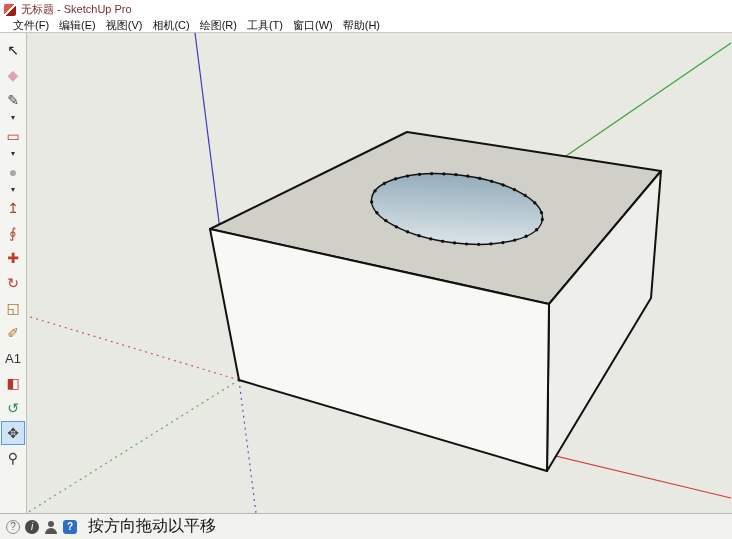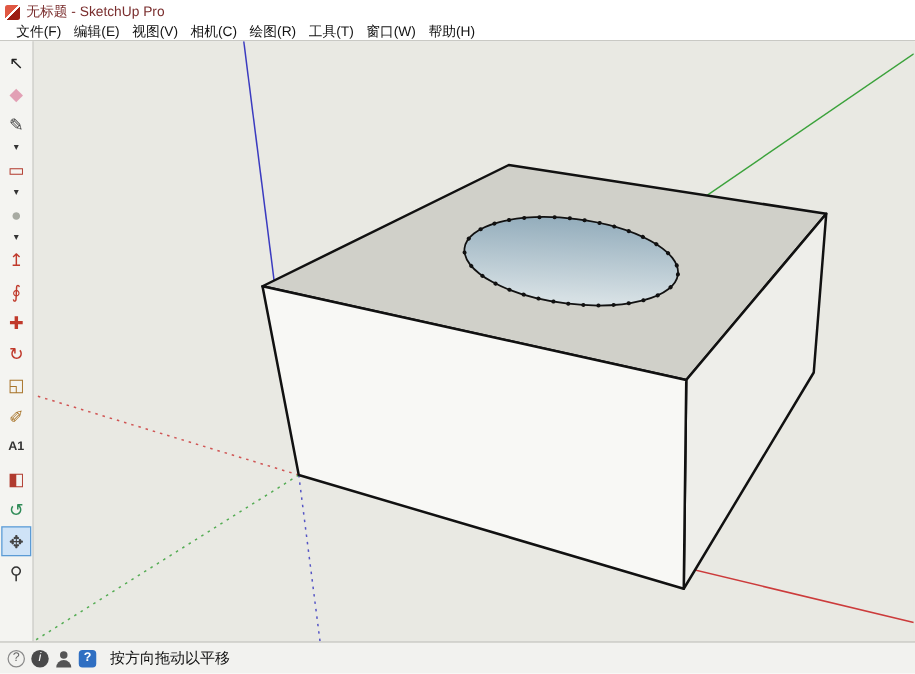--- a/index.html
+++ b/index.html
@@ -19,39 +19,39 @@
   .menu-item { font-size: 11px; padding: 0 5px; color: #111; white-space: nowrap; cursor: default; }
 
   
   .main { display: flex; height: 480px; }
   .toolbar { width: 27px; border-right: 1px solid #c0c0ba; background: #f4f4f1;
     display: flex; flex-direction: column; align-items: center; padding-top: 5px; }
   .tool { width: 24px; height: 24px; margin-bottom: 1px; display: flex; align-items: center;
     justify-content: center; font-size: 14px; line-height: 1; border: 1px solid transparent; }
   .tool.dropdown { height: 10px; font-size: 8px; }
   .tool.selected { background: #cfe3f7; border: 1px solid #5b9bd5; }
-  .tool.small-text { font-size: 10px; font-weight: bold; text-align: right; }
+  .tool.small-text { font-size: 13px; font-weight: normal; text-align: right; }
 
   .canvas { position: relative; flex: 1; }
   .canvas svg { position: absolute; top: 0; left: 0; }
 
   
   .statusbar { height: 26px; background: #f2f2ef; border-top: 1px solid #b9b9b4;
     display: flex; align-items: center; padding-left: 6px; gap: 5px; }
   .sb-icon { width: 14px; height: 14px; border-radius: 50%; font-size: 10px;
     display: flex; align-items: center; justify-content: center; flex: none; }
   .sb-icon.outline { border: 1px solid #8a8a8a; color: #666; }
   .sb-icon.dark { background: #4a4a4a; color: #fff; font-style: italic; }
   .sb-icon.blue { background: #2f6fc2; color: #fff; border-radius: 3px; font-weight: bold; }
   .sb-icon.person { position: relative; }
   .sb-icon.person::before { content: ""; position: absolute; top: 1px; left: 4px;
     width: 6px; height: 6px; border-radius: 50%; background: #555; }
   .sb-icon.person::after { content: ""; position: absolute; bottom: 0; left: 1px;
     width: 12px; height: 6px; border-radius: 6px 6px 0 0; background: #555; }
-  .sb-text { font-size: 12px; color: #111; margin-left: 6px; white-space: nowrap; }
+  .sb-text { font-size: 16px; color: #111; margin-left: 6px; white-space: nowrap; }
 </style>
 </head>
 <body>
 
 <div class="titlebar">
   <span class="app-icon"></span>
   <span class="title">无标题 - SketchUp Pro</span>
 </div>
 
 <div class="menubar" id="menubar">

